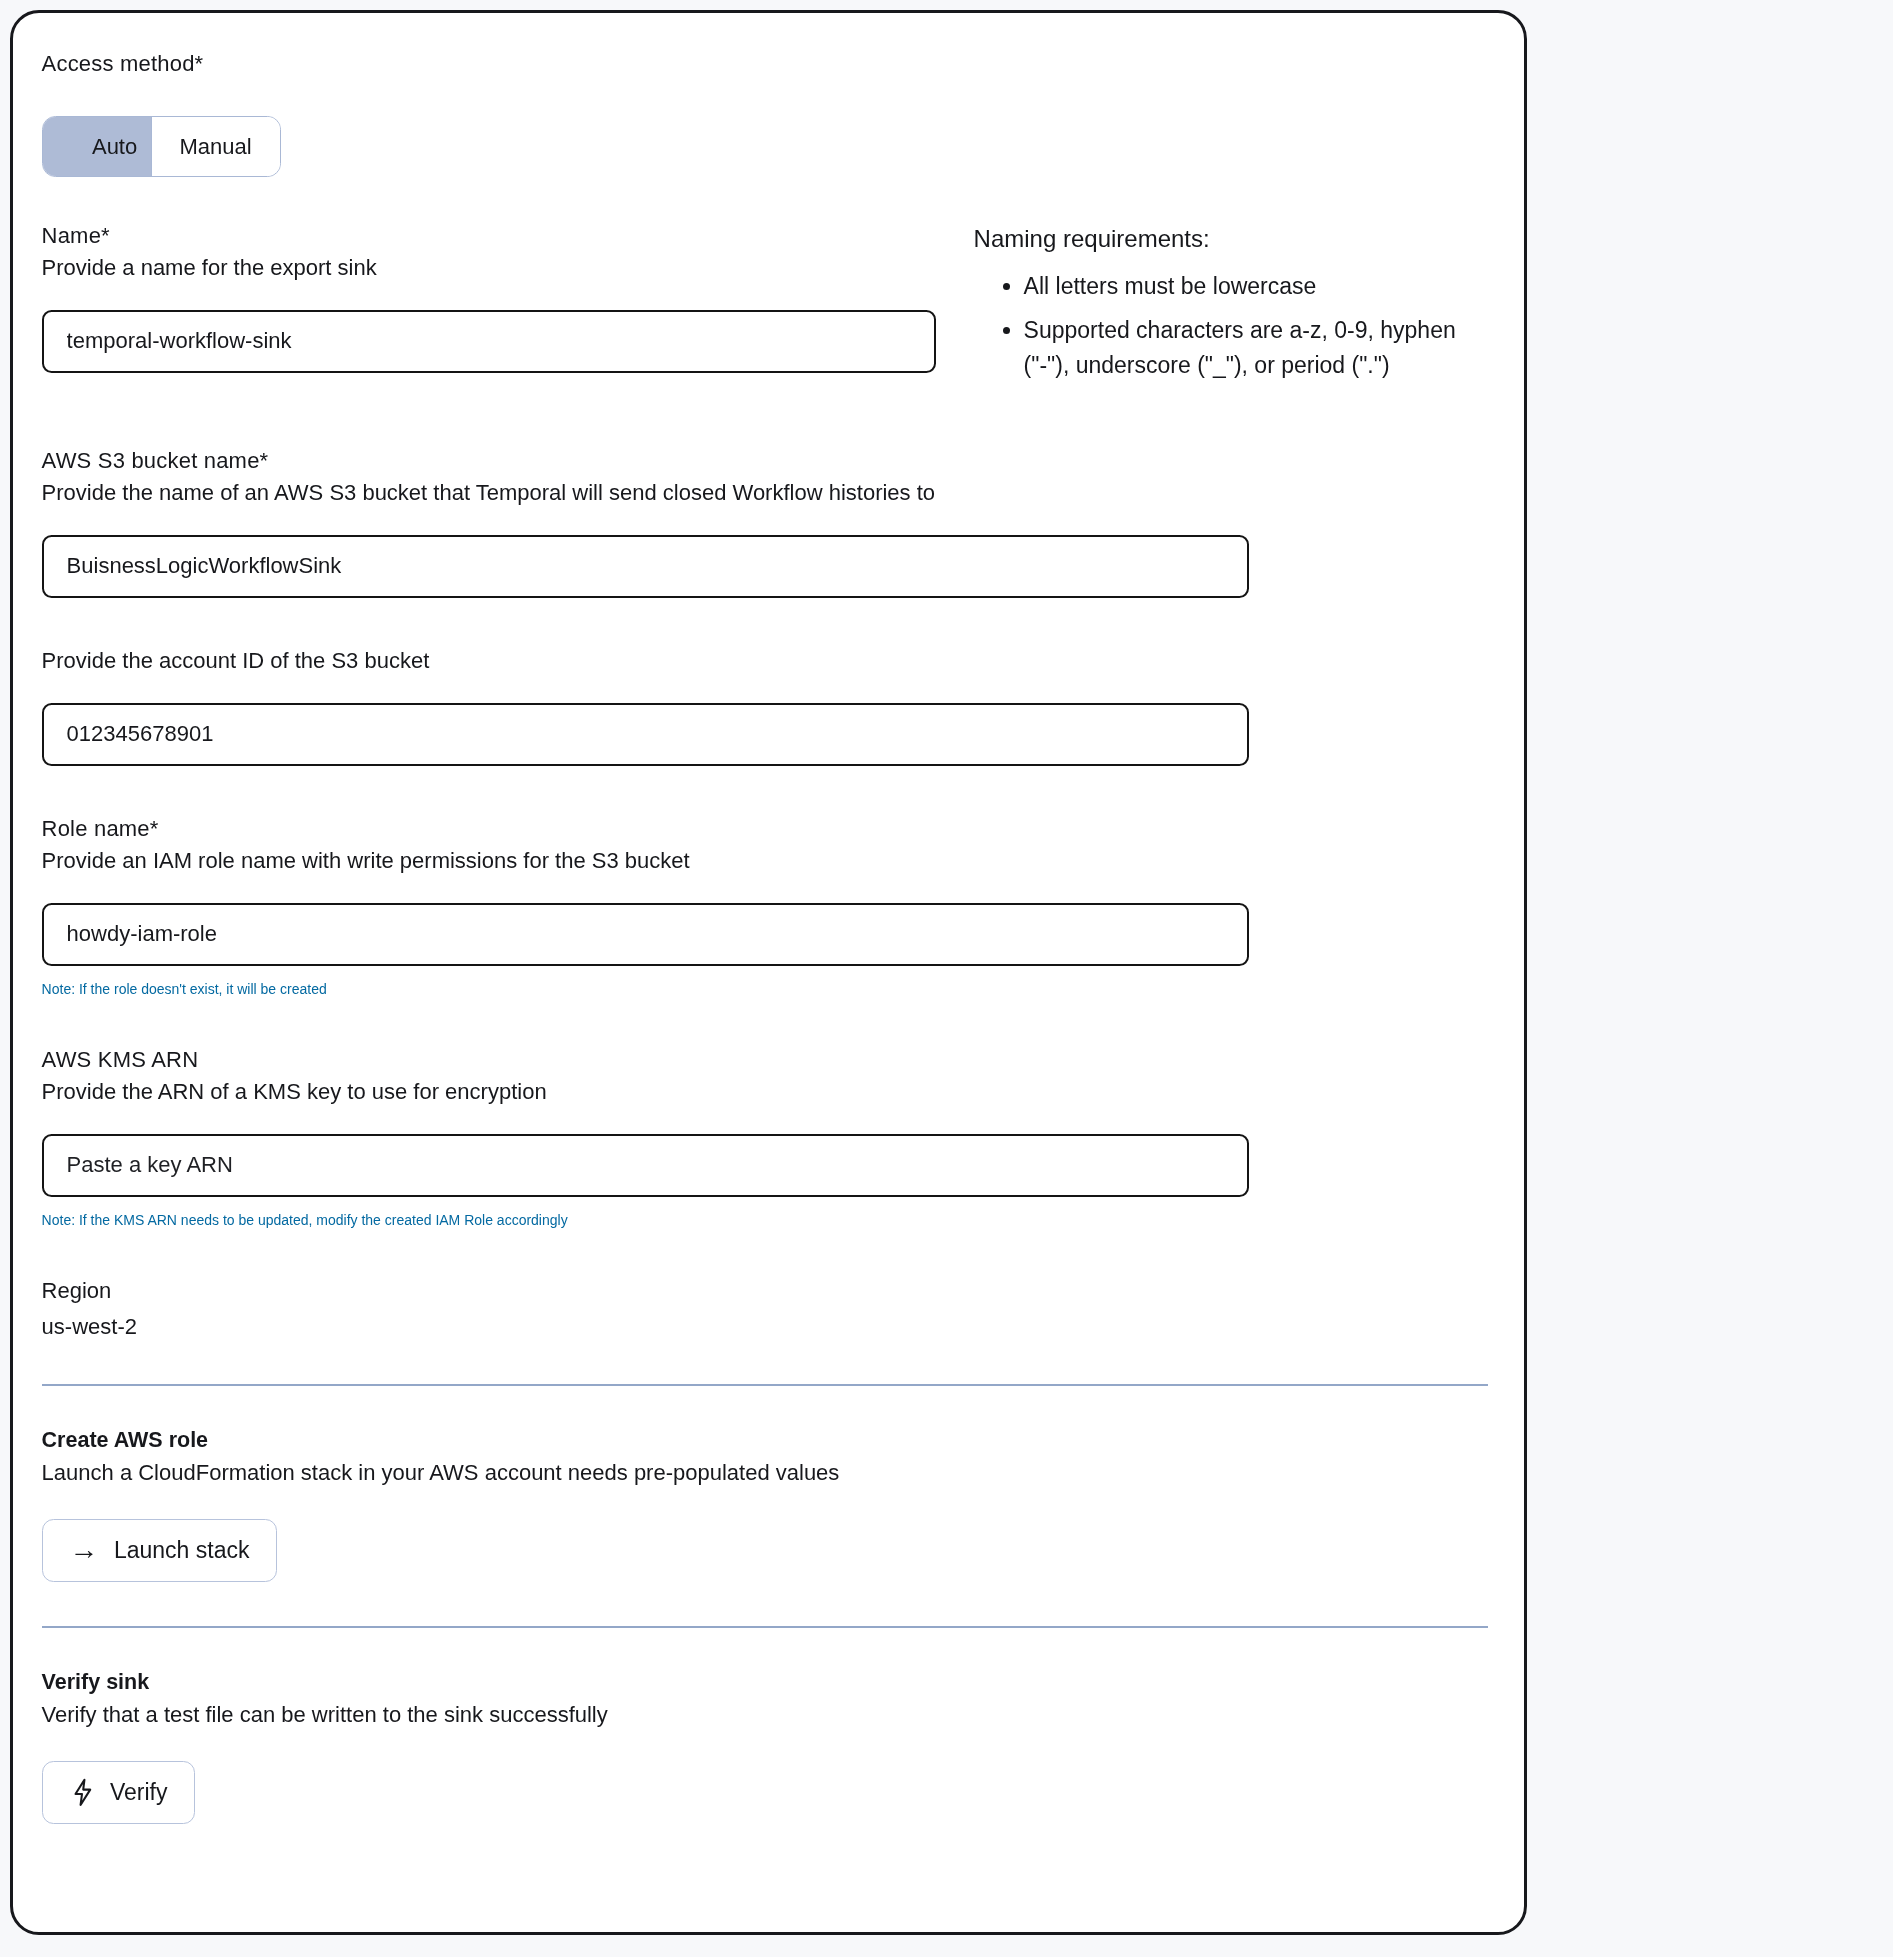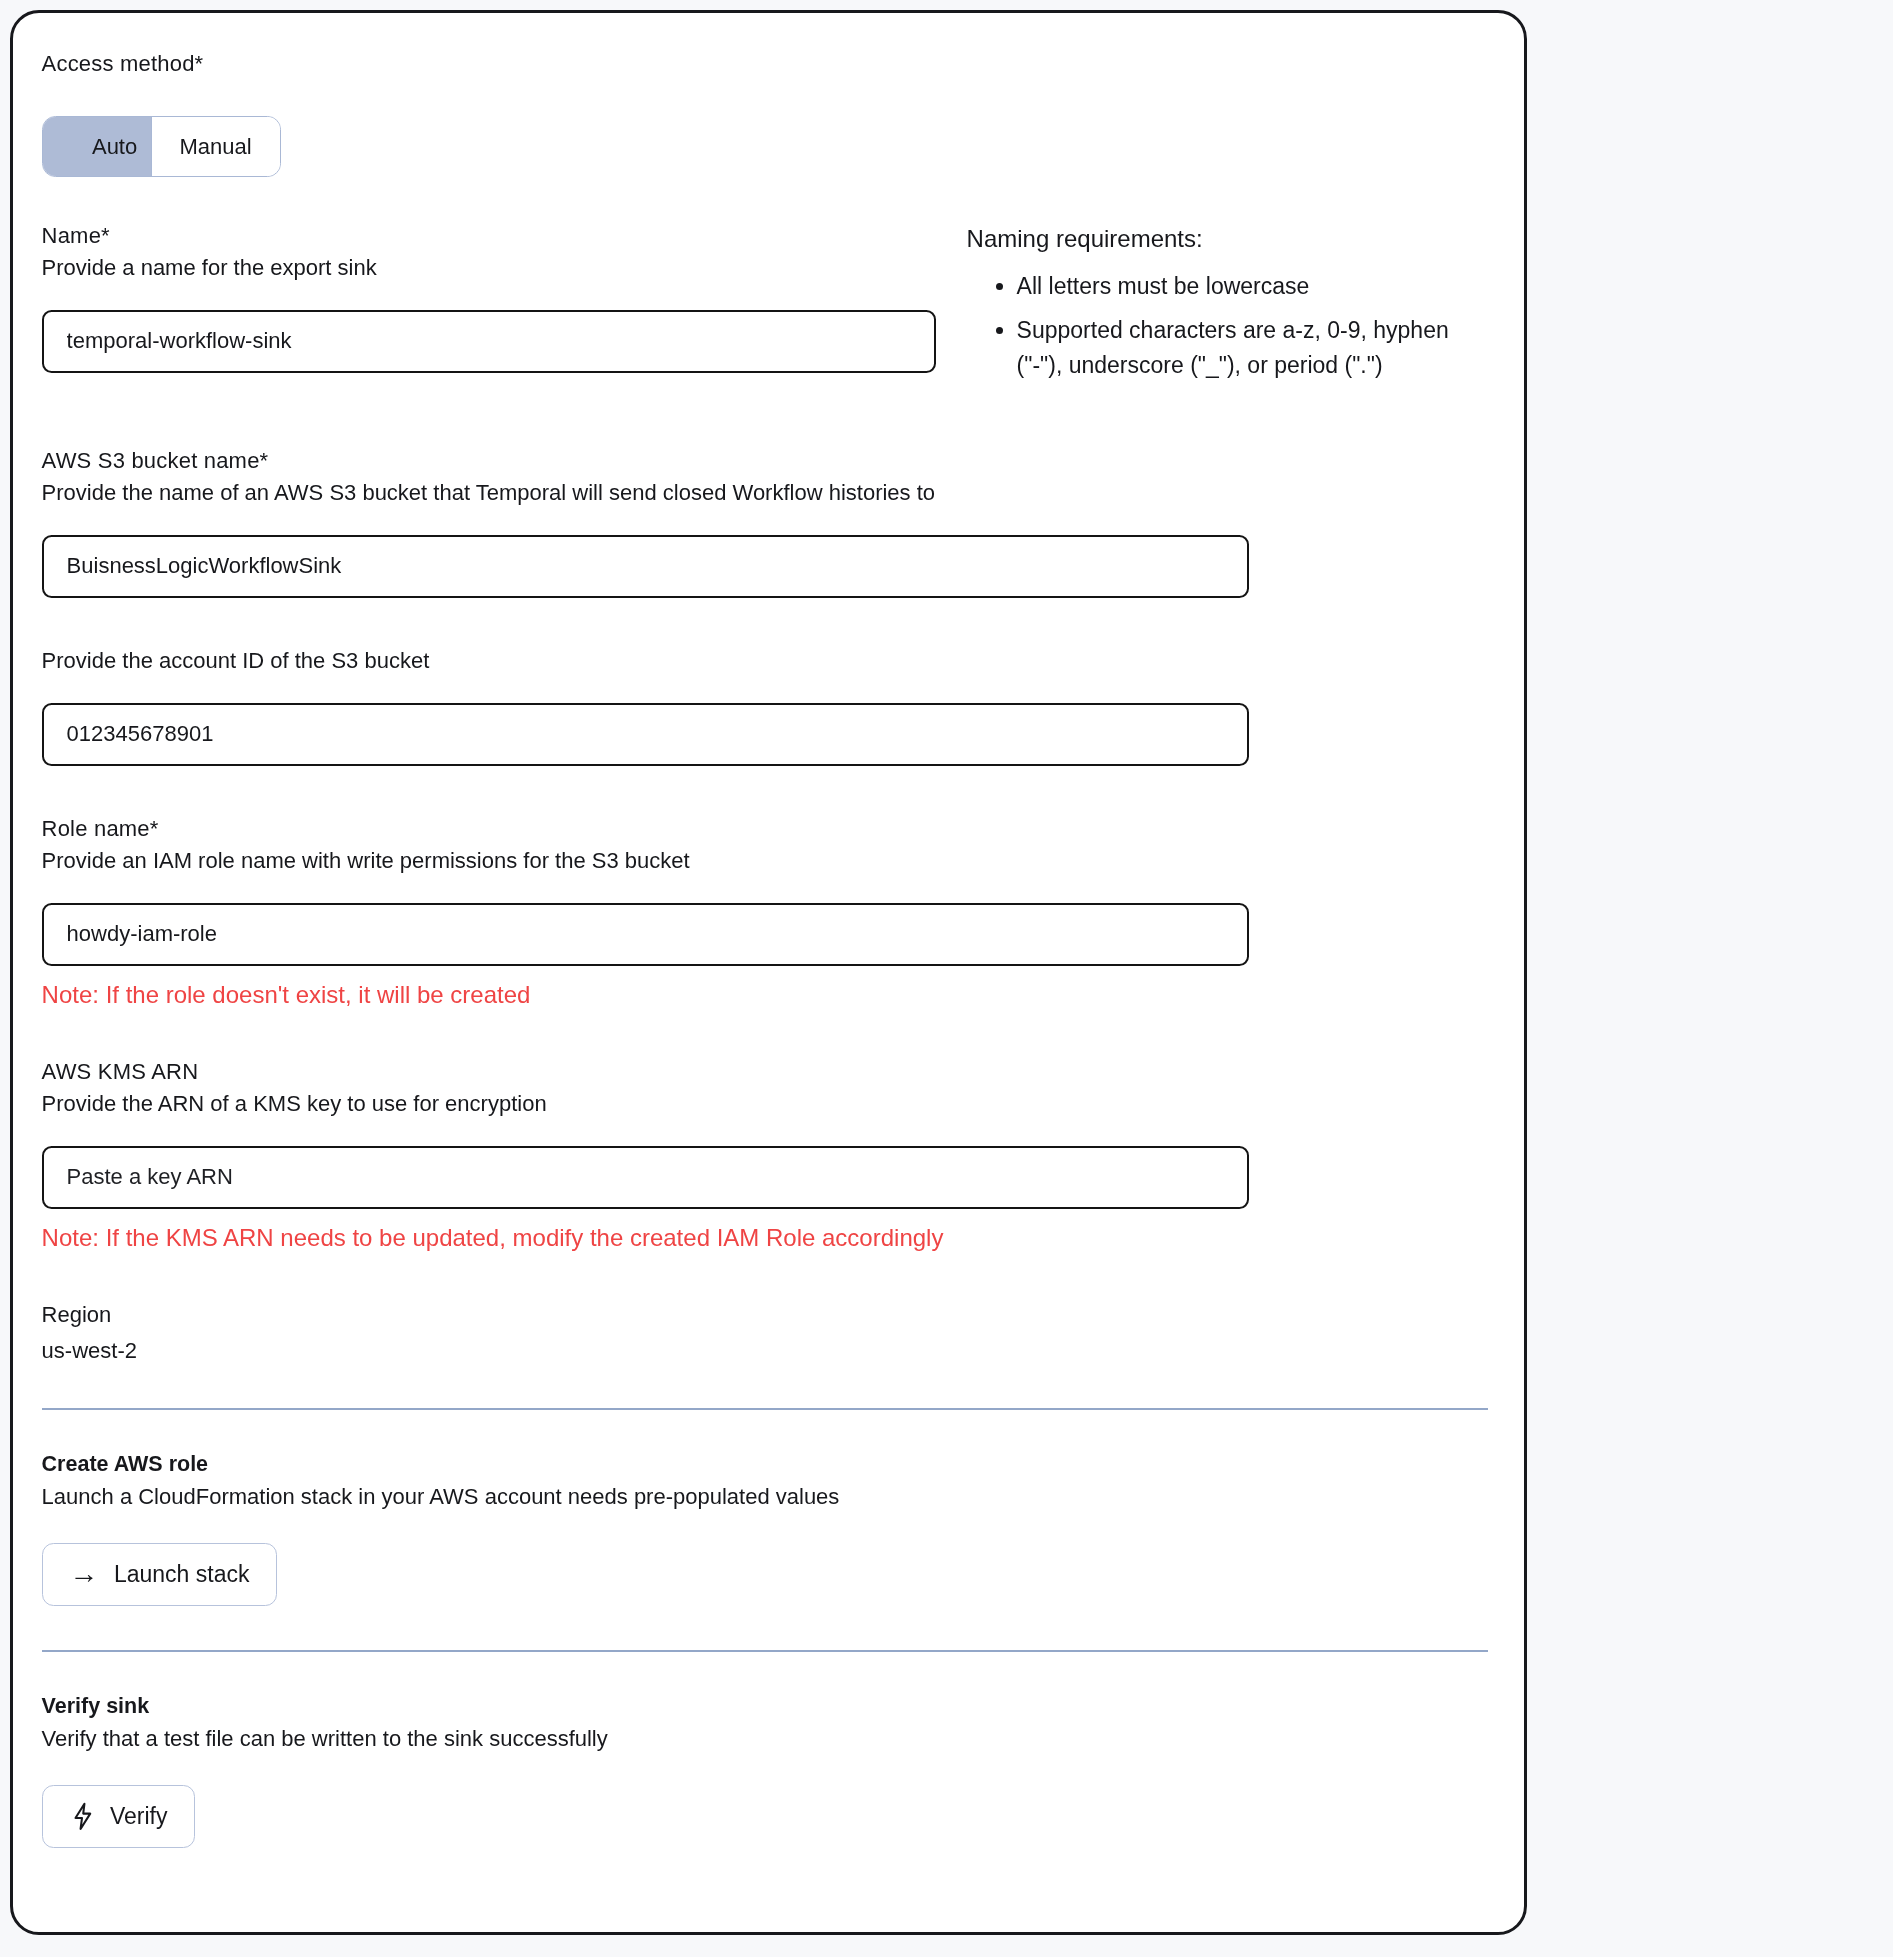--- a/index.html
+++ b/index.html
@@ -38,44 +38,44 @@
     color: #17181c;
     padding: 0 23px;
     background: #fff;
     outline: none;
   }
   .text-input::placeholder { color: #1f2024; opacity: 1; }
   .input-narrow { width: 894px; }
   .input-wide { width: 1207px; }
   .section-gap { margin-top: 50px; }
   .note {
-    font-size: 24px;
+    font-size: 14px;
     margin: 15.3px 0 0 0;
-    color: #ef4444;
+    color: #0369a1;
   }
   
   .segmented {
     display: inline-flex;
     margin-top: 34px;
     border: 1.9px solid #a9b8d5;
     border-radius: 13.4px;
     overflow: hidden;
     height: 61px;
   }
   .segment {
     display: flex; align-items: center; justify-content: center;
     font-size: 22px;
     cursor: pointer;
     background: #fff;
   }
   .segment.selected { background: #aebbd6; }
   .segment-auto { width: 108px; padding-left: 36px; }
   .segment-manual { width: 129px; border-left: 1px solid #a9b8d5; }
   
-  .name-row { display: flex; margin-top: 46px; }
+  .name-row { display: flex; margin-top: 46px; gap: 7px; }
   .name-col { width: 894px; flex: 0 0 auto; }
   .naming-col { margin-left: 31px; flex: 1 1 auto; padding-top: 1.9px; }
   .naming-title { font-size: 24px; margin: 0 0 9.6px 0; }
   .naming-list { margin: 16px; padding-left: 34px; font-size: 23px; line-height: 1.5; }
   .naming-list li { margin-bottom: 9.6px; max-width: 860px; }
   
   .ro-label { font-size: 22px; margin: 0 0 9.6px 0; }
   .ro-value { font-size: 22px; margin: 0; }
   .divider {
     border: none;

